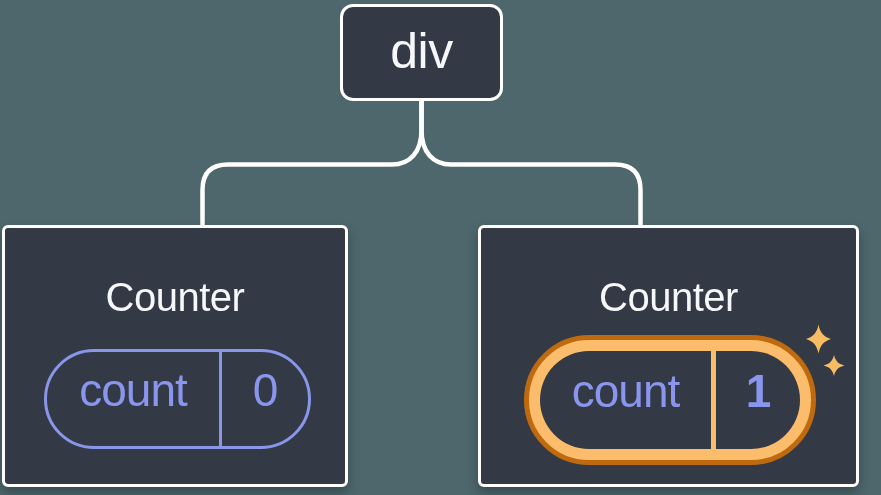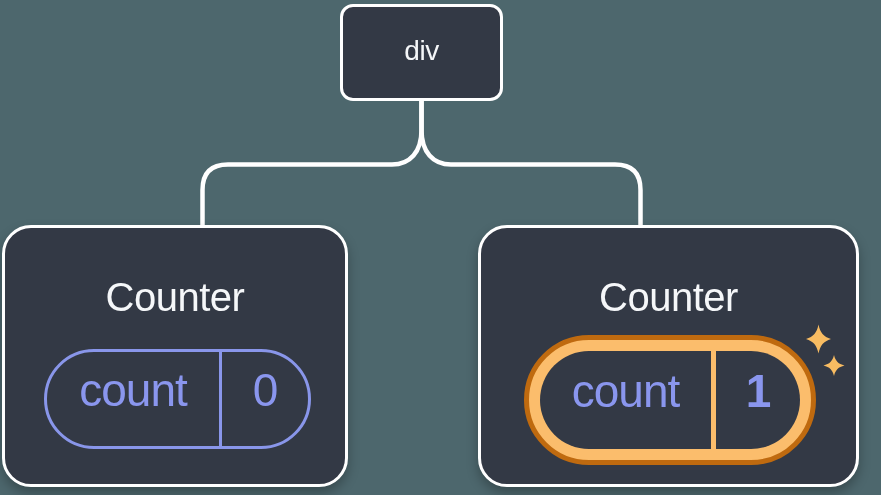--- a/index.html
+++ b/index.html
@@ -24,27 +24,27 @@
     box-sizing: border-box;
   }
   .root-node {
     left: 340px; top: 4px;
     width: 163px; height: 97px;
     border-radius: 13px;
     display: flex; align-items: center; justify-content: center;
   }
   .root-label {
     color: #f5f7f9;
-    font-size: 28px;
+    font-size: 50px;
     letter-spacing: -0.5px;
     padding-bottom: 4px;
   }
   .card {
     top: 225px; height: 262px;
-    border-radius: 29px;
+    border-radius: 6px;
     box-shadow: 0 6px 12px rgba(0,0,0,0.28);
   }
   .card-left  { left: 2px;  width: 346px; }
   .card-right { left: 478px; width: 381px; }
   .card-title {
     position: absolute;
     top: 49px; left: 0; right: 0;
     text-align: center;
     color: #f5f7f9;
     font-size: 40px;

